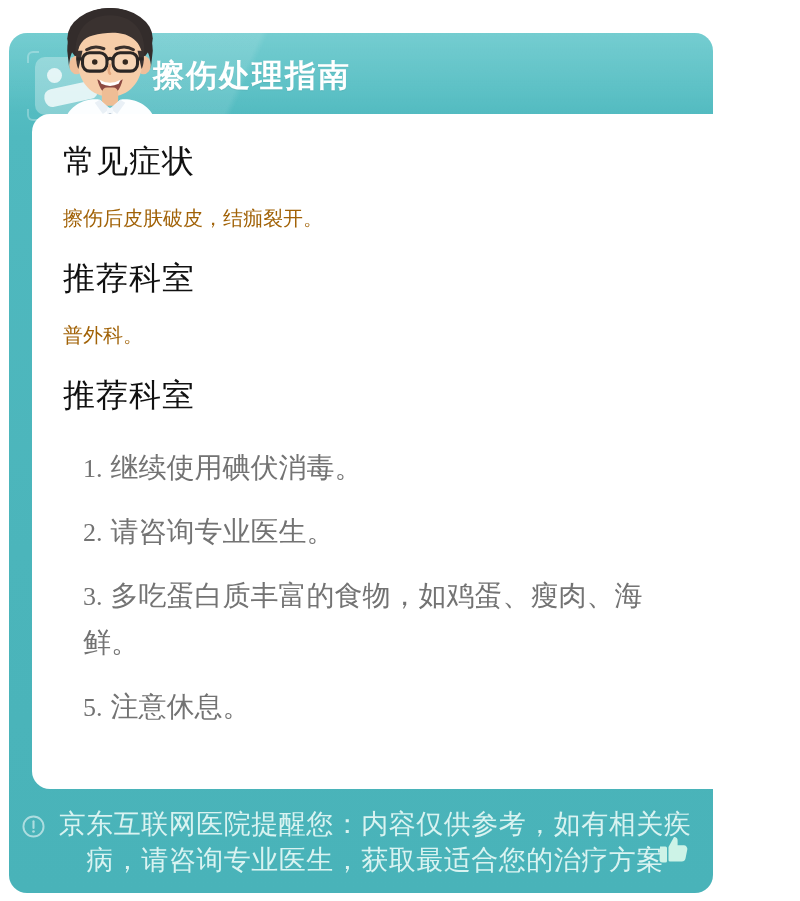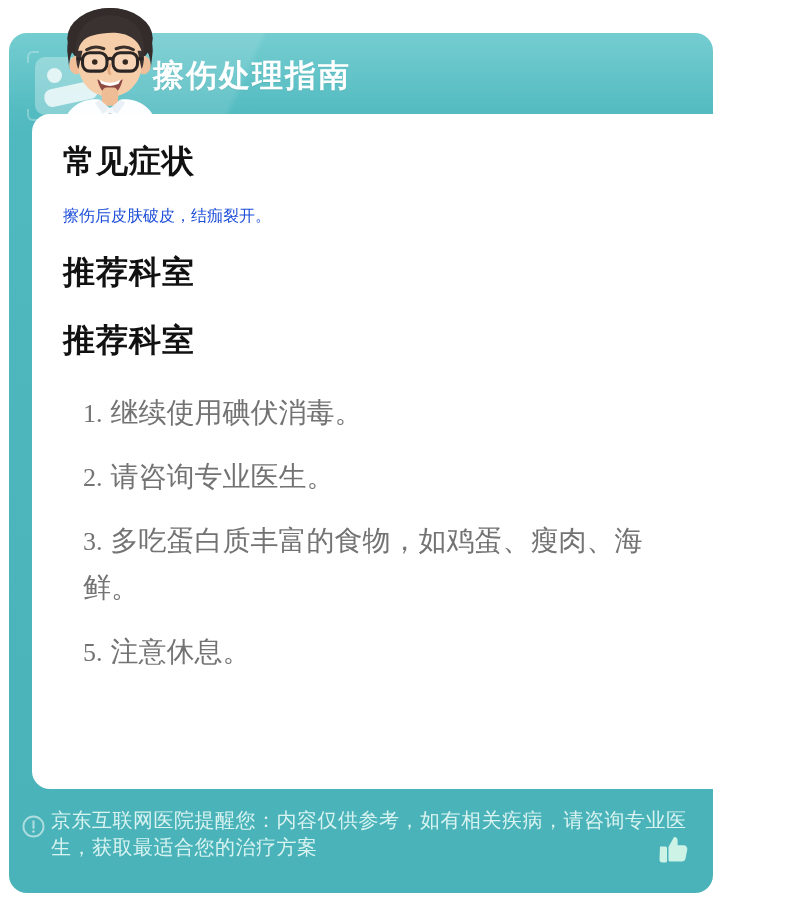--- a/index.html
+++ b/index.html
@@ -91,29 +91,29 @@
     left: 23px; top: 81px;
     width: 734px; height: 675px;
     background: #ffffff;
     border-radius: 18px;
     padding: 22px 31px 0 31px;
     z-index: 4;
     color: #1a1a1a;
   }
   .card h2 {
     font-size: 32px;
-    font-weight: 700;
+    font-weight: 400;
     color: #111111;
     margin: 24px 0 20px 0;
     letter-spacing: 1px;
   }
   .card h2:first-child { margin-top: 4px; }
   .card p.body-text {
-    font-size: 16px;
-    color: #1d4ed8;
+    font-size: 20px;
+    color: #a16207;
     line-height: 1.45;
     max-width: 620px;
   }
   .advice-list {
     list-style: none;
     margin-top: 26px;
   }
   .advice-list li {
     font-size: 28px;
     color: #737373;
@@ -138,24 +138,25 @@
     align-items: flex-start;
   }
   .alert-icon {
     flex: 0 0 auto;
     width: 23px; height: 23px;
     margin-top: 8px;
     margin-right: 6px;
   }
   .disclaimer-text {
     width: 686px;
-    font-size: 20px;
+    font-size: 27px;
     line-height: 1.33;
     color: #d9f3f1;
     letter-spacing: 0.5px;
+    text-align: center;
   }
   .thumb-icon {
     position: absolute;
     right: 22px; top: 42px;
     width: 38px; height: 38px;
     cursor: pointer;
   }
 </style>
 </head>
 <body>
@@ -214,20 +215,21 @@
     <circle cx="56" cy="107" r="1.8" fill="#b9c6d2"></circle>
   </svg>
 
   <div class="poster-title">擦伤处理指南</div>
 
   <div class="card">
     <h2>常见症状</h2>
     <p class="body-text">擦伤后皮肤破皮，结痂裂开。</p>
 
     <h2>推荐科室</h2>
+    <p class="body-text">普外科。</p>
 
     <h2>推荐科室</h2>
     <ul class="advice-list">
       <li>
         <span class="num">1.</span><span>继续使用碘伏消毒。</span>
       </li>
       <li>
         <span class="num">2.</span><span>请咨询专业医生。</span>
       </li>
       <li>

